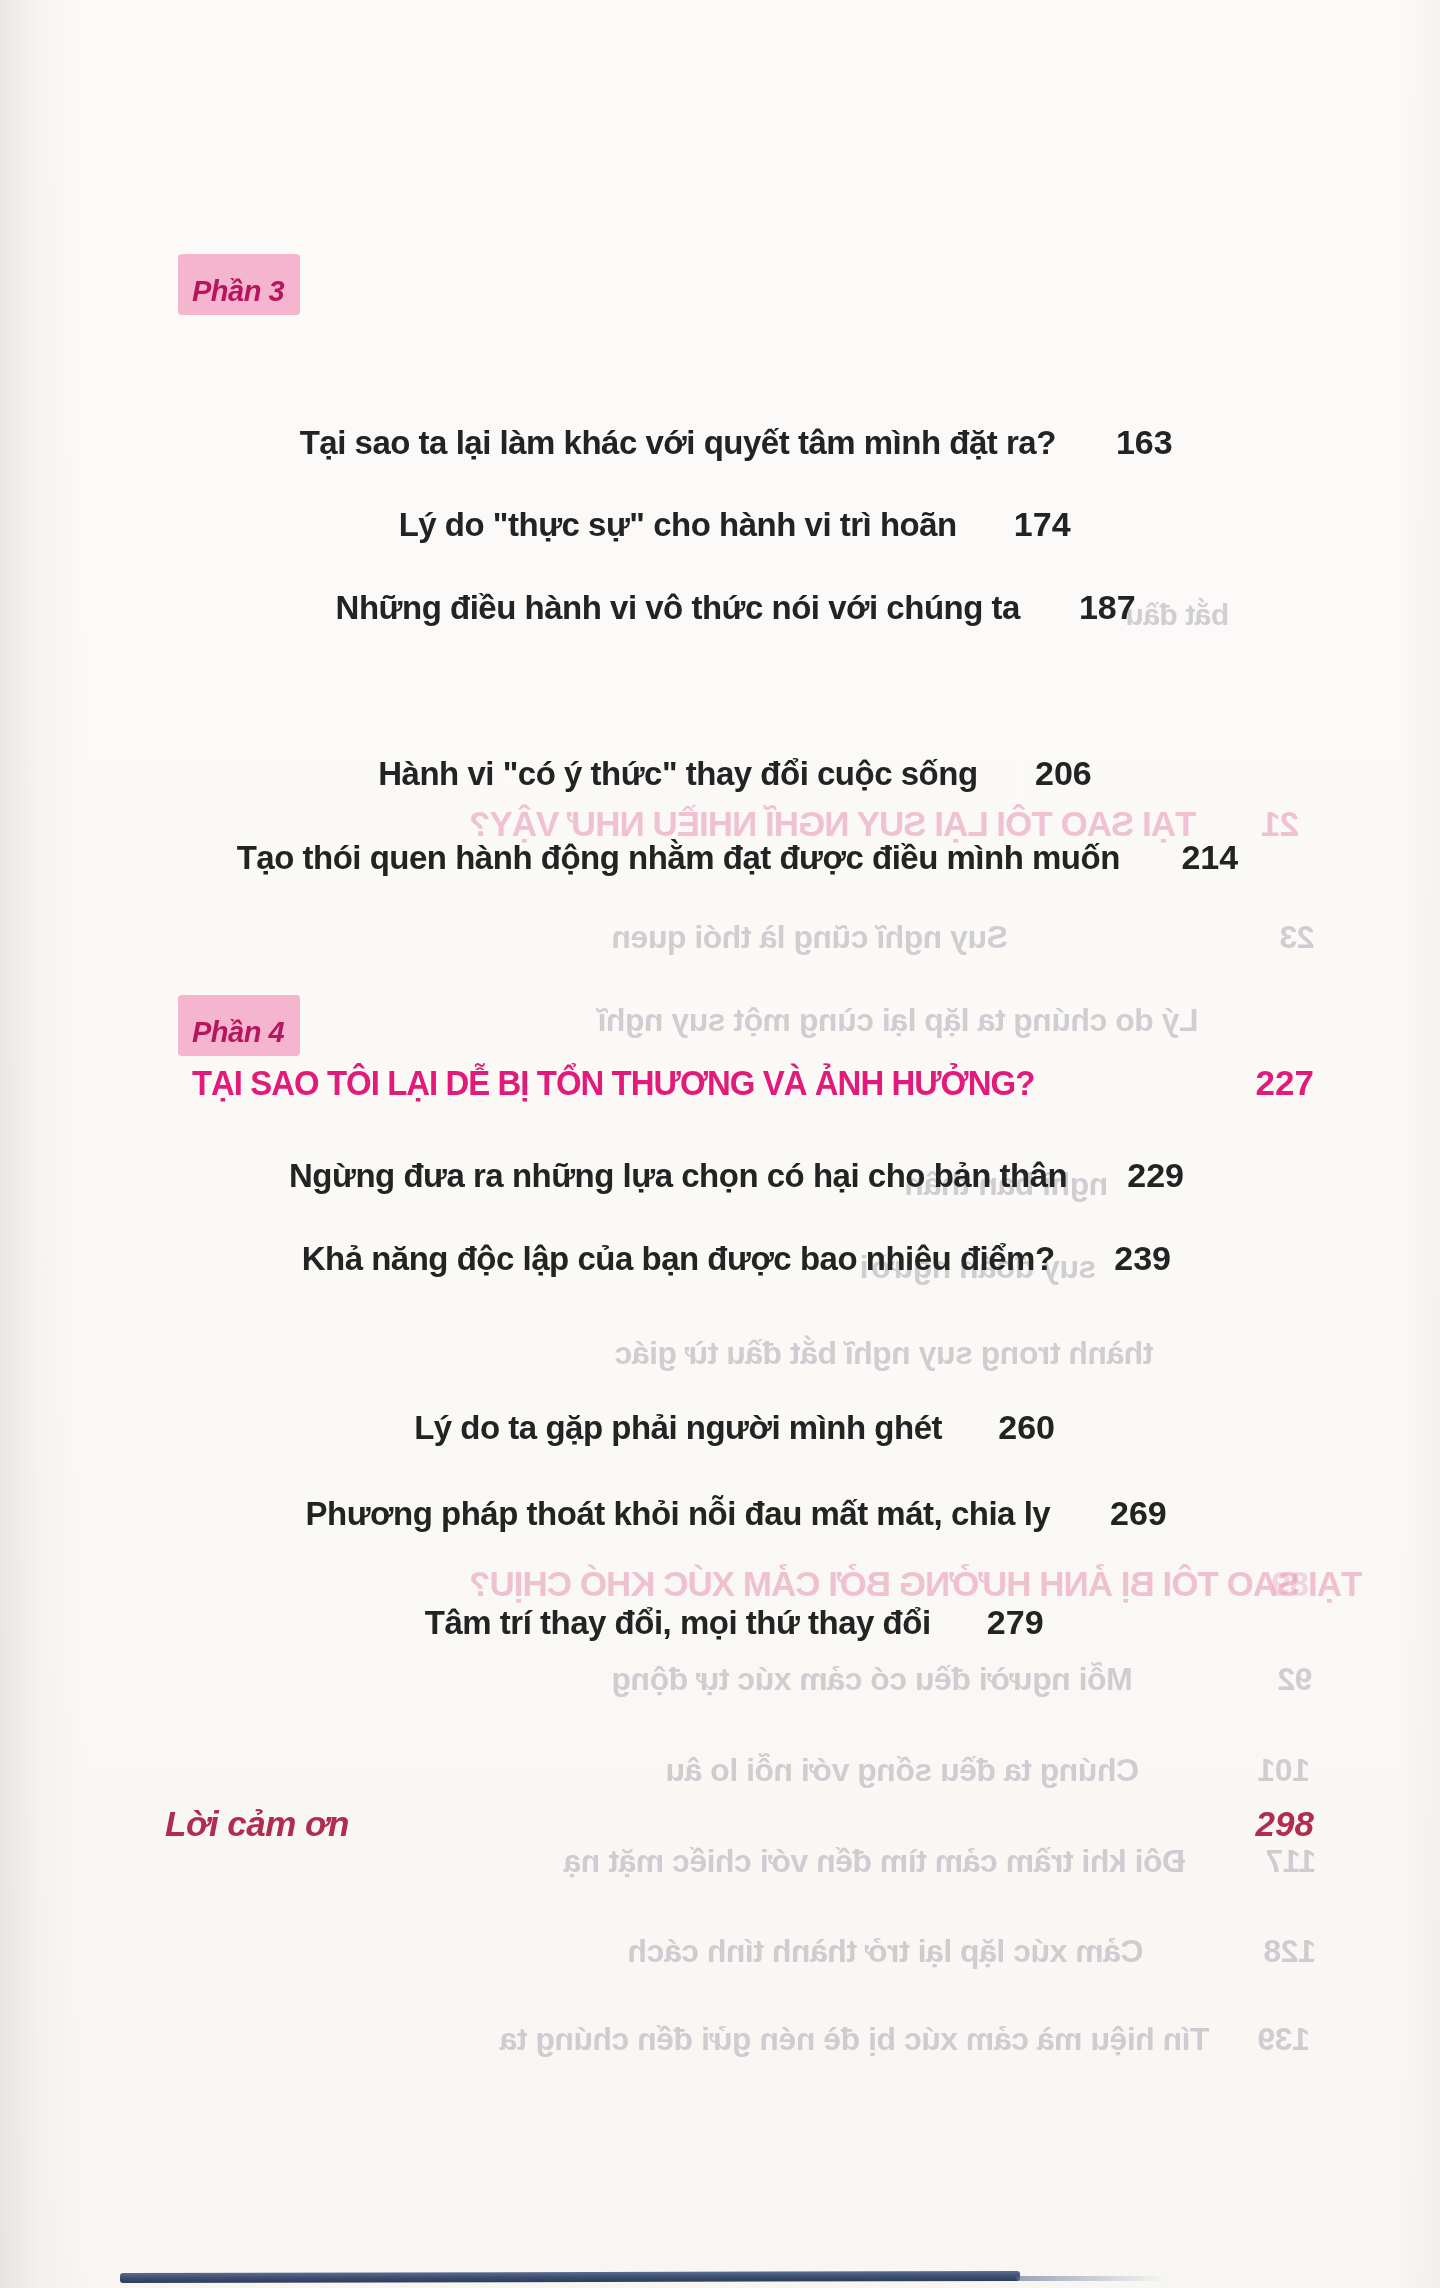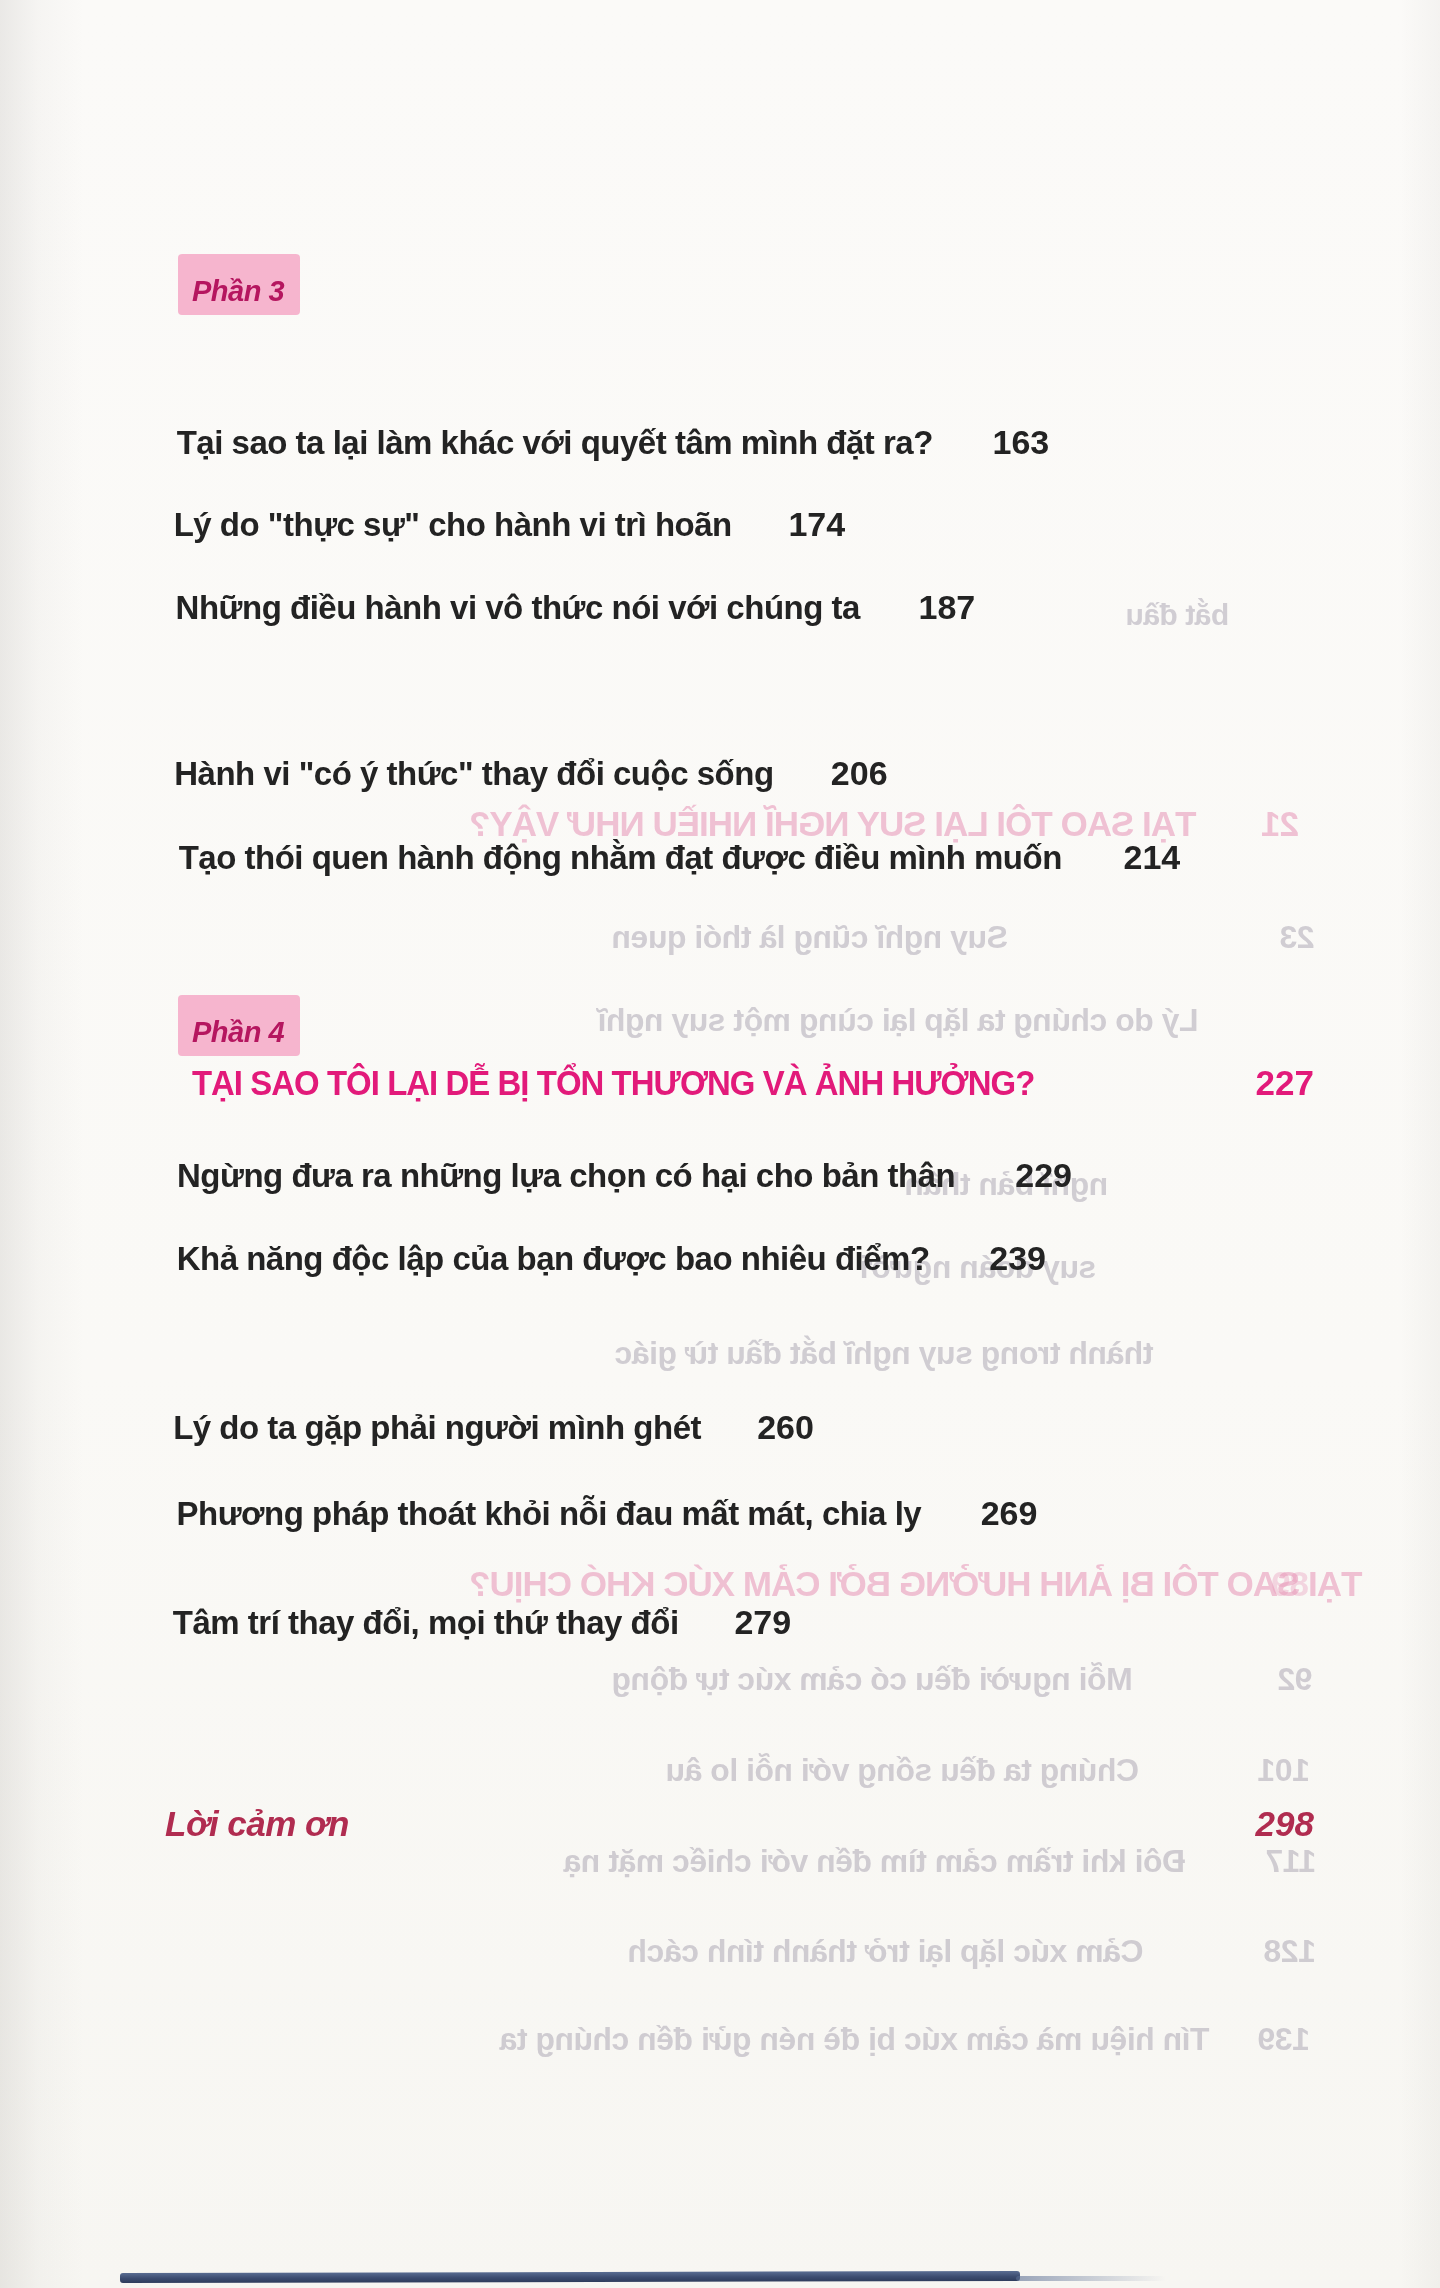--- a/index.html
+++ b/index.html
@@ -58,21 +58,21 @@
   }
   .title-row .title {
     font-size: 35px; font-weight: bold; letter-spacing: -1px;
     white-space: nowrap;
     transform: scaleX(0.94); transform-origin: left baseline;
   }
   .title-row .title-page { font-size: 35px; font-weight: bold; }
 
   .row {
     position: absolute; left: 165px; right: 144px;
-    display: flex; justify-content: flex-start; align-items: baseline;
+    display: flex; justify-content: center; align-items: baseline;
     color: #232323;
     gap: 48px;
   }
   .row .label {
     font-size: 34px; font-weight: bold; letter-spacing: -0.5px;
     white-space: nowrap;
     transform: scaleX(0.97); transform-origin: left baseline;
   }
   .row .num { font-size: 34px; font-weight: bold; }
 

